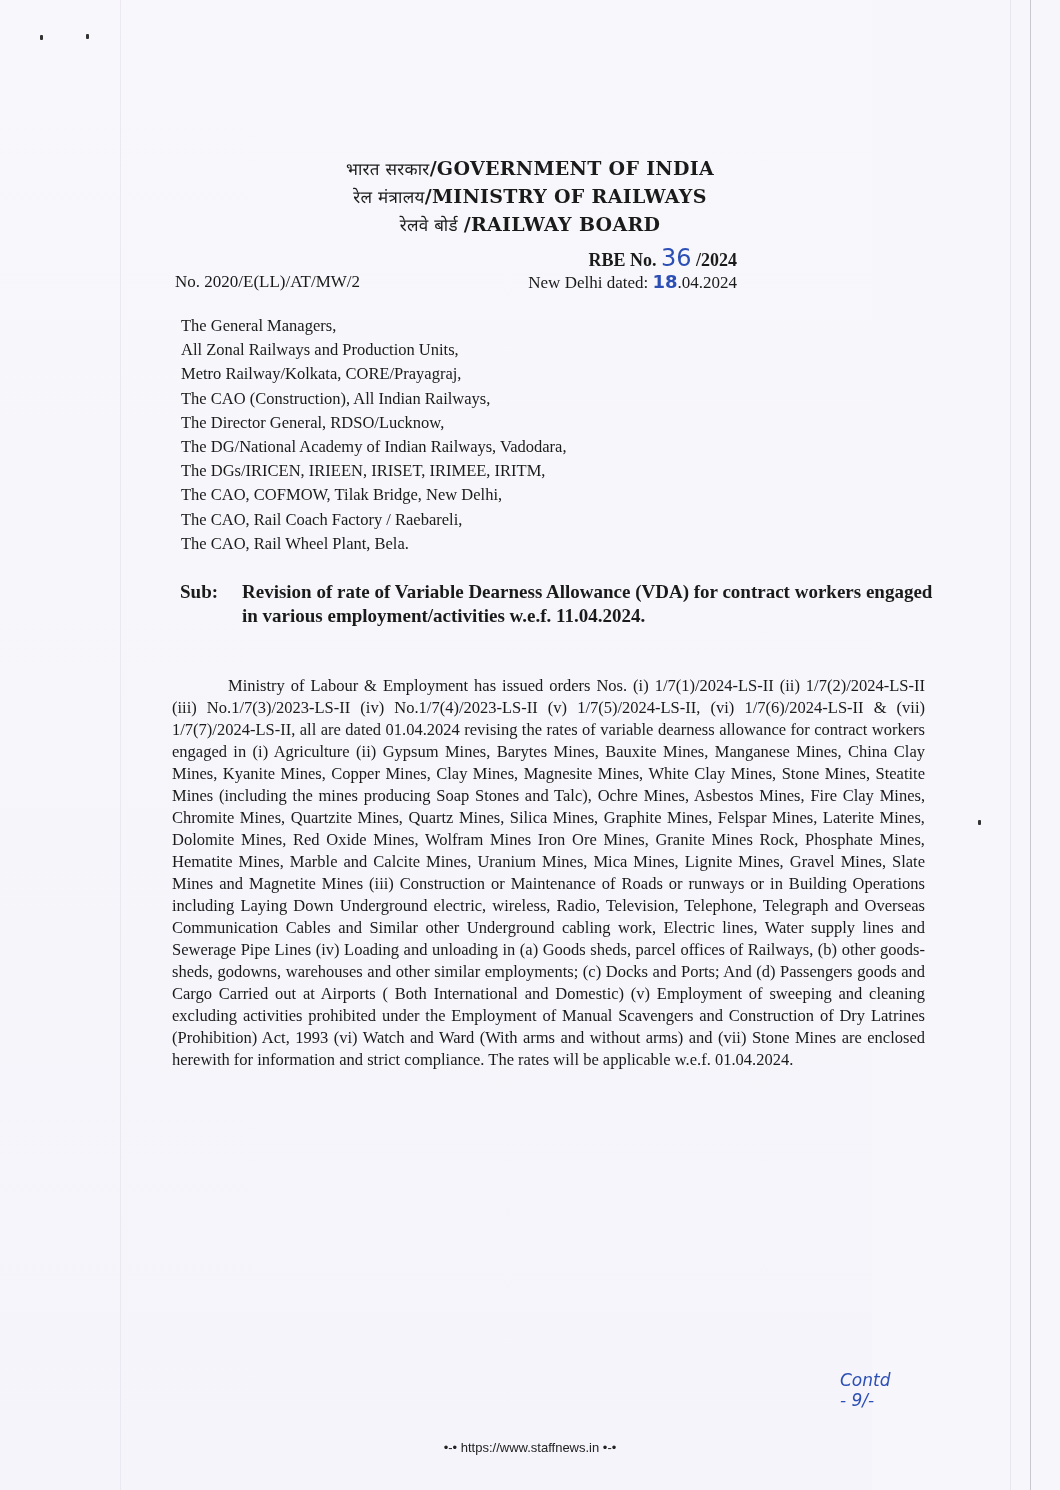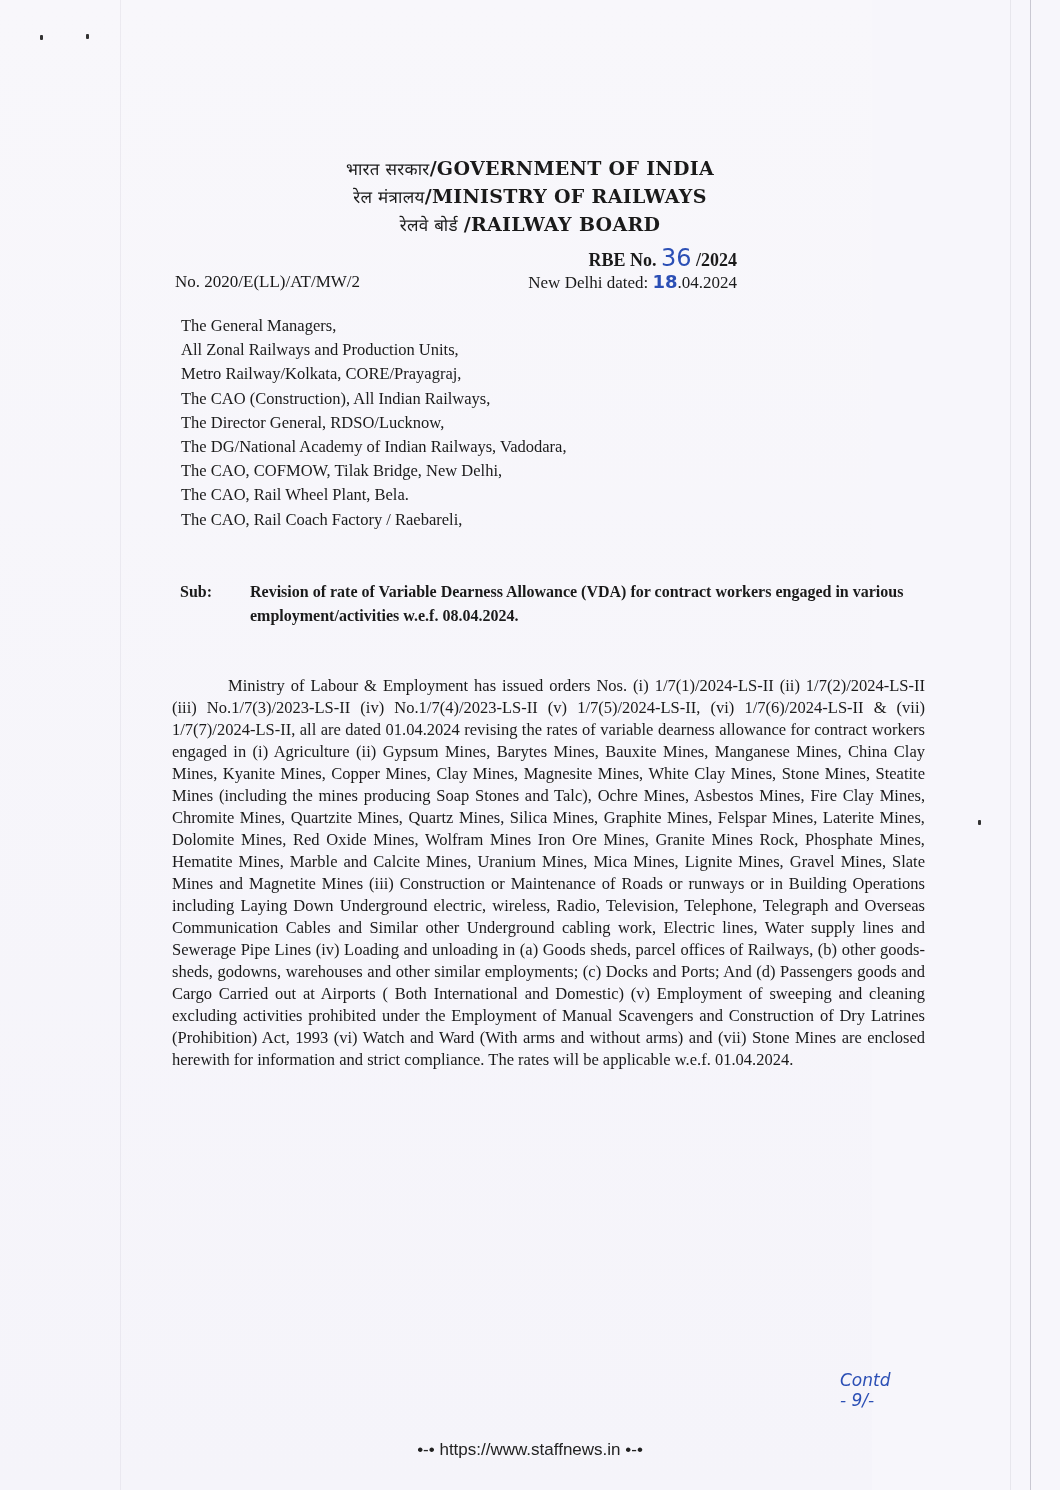--- a/index.html
+++ b/index.html
@@ -29,31 +29,31 @@
 
   .rbe { position: absolute; top: 244px; right: 135px; font-size: 18px; font-weight: bold; }
   .rbe .hand { color: #2b4fb5; font-family: "DejaVu Sans", sans-serif; font-weight: normal; font-size: 24px; }
   .fileno { position: absolute; top: 272px; left: 175px; font-size: 17px; }
   .dated { position: absolute; top: 271px; right: 135px; font-size: 17px; }
   .dated .hand { color: #2b4fb5; font-family: "DejaVu Sans", sans-serif; font-size: 18px; font-weight: bold; }
 
   .addressees { position: absolute; top: 314px; left: 181px; font-size: 16.5px; line-height: 24.2px; }
   .addressees div { white-space: nowrap; }
 
-  .subject { position: absolute; top: 580px; left: 180px; width: 760px; font-size: 16px; font-weight: bold; line-height: 24px; display: flex; gap: 8px; }
+  .subject { position: absolute; top: 580px; left: 180px; width: 760px; font-size: 19px; font-weight: bold; line-height: 24px; display: flex; }
   .subject .label { width: 62px; flex: none; }
   .subject .text { flex: 1; }
 
   .body-para {
     position: absolute; top: 675px; left: 172px; width: 753px;
     font-size: 16.5px; line-height: 22px; text-align: justify; text-indent: 56px;
   }
 
   .contd { position: absolute; top: 1370px; left: 840px; color: #2b4fb5; font-family: "DejaVu Sans", sans-serif; font-style: italic; font-size: 17px; }
-  .footer { position: absolute; top: 1440px; left: 0; width: 1060px; text-align: center; font-family: "Liberation Sans", sans-serif; font-size: 17px; color: #222; }
+  .footer { position: absolute; top: 1440px; left: 0; width: 1060px; text-align: center; font-family: "Liberation Sans", sans-serif; font-size: 13px; color: #222; }
 </style>
 </head>
 <body>
 
 <div class="page">
   <div class="scanline l1"></div>
   <div class="scanline r2"></div>
   <div class="scanline r1"></div>
   <div class="speck" style="left:40px;top:35px;"></div>
   <div class="speck" style="left:86px;top:34px;"></div>
@@ -81,28 +81,29 @@
     <span>New Delhi dated: </span><span class="hand">18</span><span>.04.2024</span>
   </div>
 
   <div class="addressees">
     <div>The General Managers,</div>
     <div>All Zonal Railways and Production Units,</div>
     <div>Metro Railway/Kolkata, CORE/Prayagraj,</div>
     <div>The CAO (Construction), All Indian Railways,</div>
     <div>The Director General, RDSO/Lucknow,</div>
     <div>The DG/National Academy of Indian Railways, Vadodara,</div>
+    <div>The DGs/IRICEN, IRIEEN, IRISET, IRIMEE, IRITM,</div>
     <div>The CAO, COFMOW, Tilak Bridge, New Delhi,</div>
+    <div>The CAO, Rail Coach Factory / Raebareli,</div>
     <div>The CAO, Rail Wheel Plant, Bela.</div>
-    <div>The CAO, Rail Coach Factory / Raebareli,</div>
   </div>
 
   <div class="subject">
     <span class="label">Sub:</span>
-    <span class="text">Revision of rate of Variable Dearness Allowance (VDA) for contract workers engaged in various employment/activities w.e.f. 08.04.2024.</span>
+    <span class="text">Revision of rate of Variable Dearness Allowance (VDA) for contract workers engaged in various employment/activities w.e.f. 11.04.2024.</span>
   </div>
 
   <div class="body-para">Ministry of Labour &amp; Employment has issued orders Nos. (i) 1/7(1)/2024-LS-II (ii) 1/7(2)/2024-LS-II (iii) No.1/7(3)/2023-LS-II (iv) No.1/7(4)/2023-LS-II (v) 1/7(5)/2024-LS-II, (vi) 1/7(6)/2024-LS-II &amp; (vii) 1/7(7)/2024-LS-II, all are dated 01.04.2024 revising the rates of variable dearness allowance for contract workers engaged in (i) Agriculture (ii) Gypsum Mines, Barytes Mines, Bauxite Mines, Manganese Mines, China Clay Mines, Kyanite Mines, Copper Mines, Clay Mines, Magnesite Mines, White Clay Mines, Stone Mines, Steatite Mines (including the mines producing Soap Stones and Talc), Ochre Mines, Asbestos Mines, Fire Clay Mines, Chromite Mines, Quartzite Mines, Quartz Mines, Silica Mines, Graphite Mines, Felspar Mines, Laterite Mines, Dolomite Mines, Red Oxide Mines, Wolfram Mines Iron Ore Mines, Granite Mines Rock, Phosphate Mines, Hematite Mines, Marble and Calcite Mines, Uranium Mines, Mica Mines, Lignite Mines, Gravel Mines, Slate Mines and Magnetite Mines (iii) Construction or Maintenance of Roads or runways or in Building Operations including Laying Down Underground electric, wireless, Radio, Television, Telephone, Telegraph and Overseas Communication Cables and Similar other Underground cabling work, Electric lines, Water supply lines and Sewerage Pipe Lines (iv) Loading and unloading in (a) Goods sheds, parcel offices of Railways, (b) other goods-sheds, godowns, warehouses and other similar employments; (c) Docks and Ports; And (d) Passengers goods and Cargo Carried out at Airports ( Both International and Domestic) (v) Employment of sweeping and cleaning excluding activities prohibited under the Employment of Manual Scavengers and Construction of Dry Latrines (Prohibition) Act, 1993 (vi) Watch and Ward (With arms and without arms) and (vii) Stone Mines are enclosed herewith for information and strict compliance. The rates will be applicable w.e.f. 01.04.2024.</div>
 
   <div class="contd">Contd - 9/-</div>
 
   <div class="footer">•-• https://www.staffnews.in •-•</div>
 </div>
 
 </body></html>

